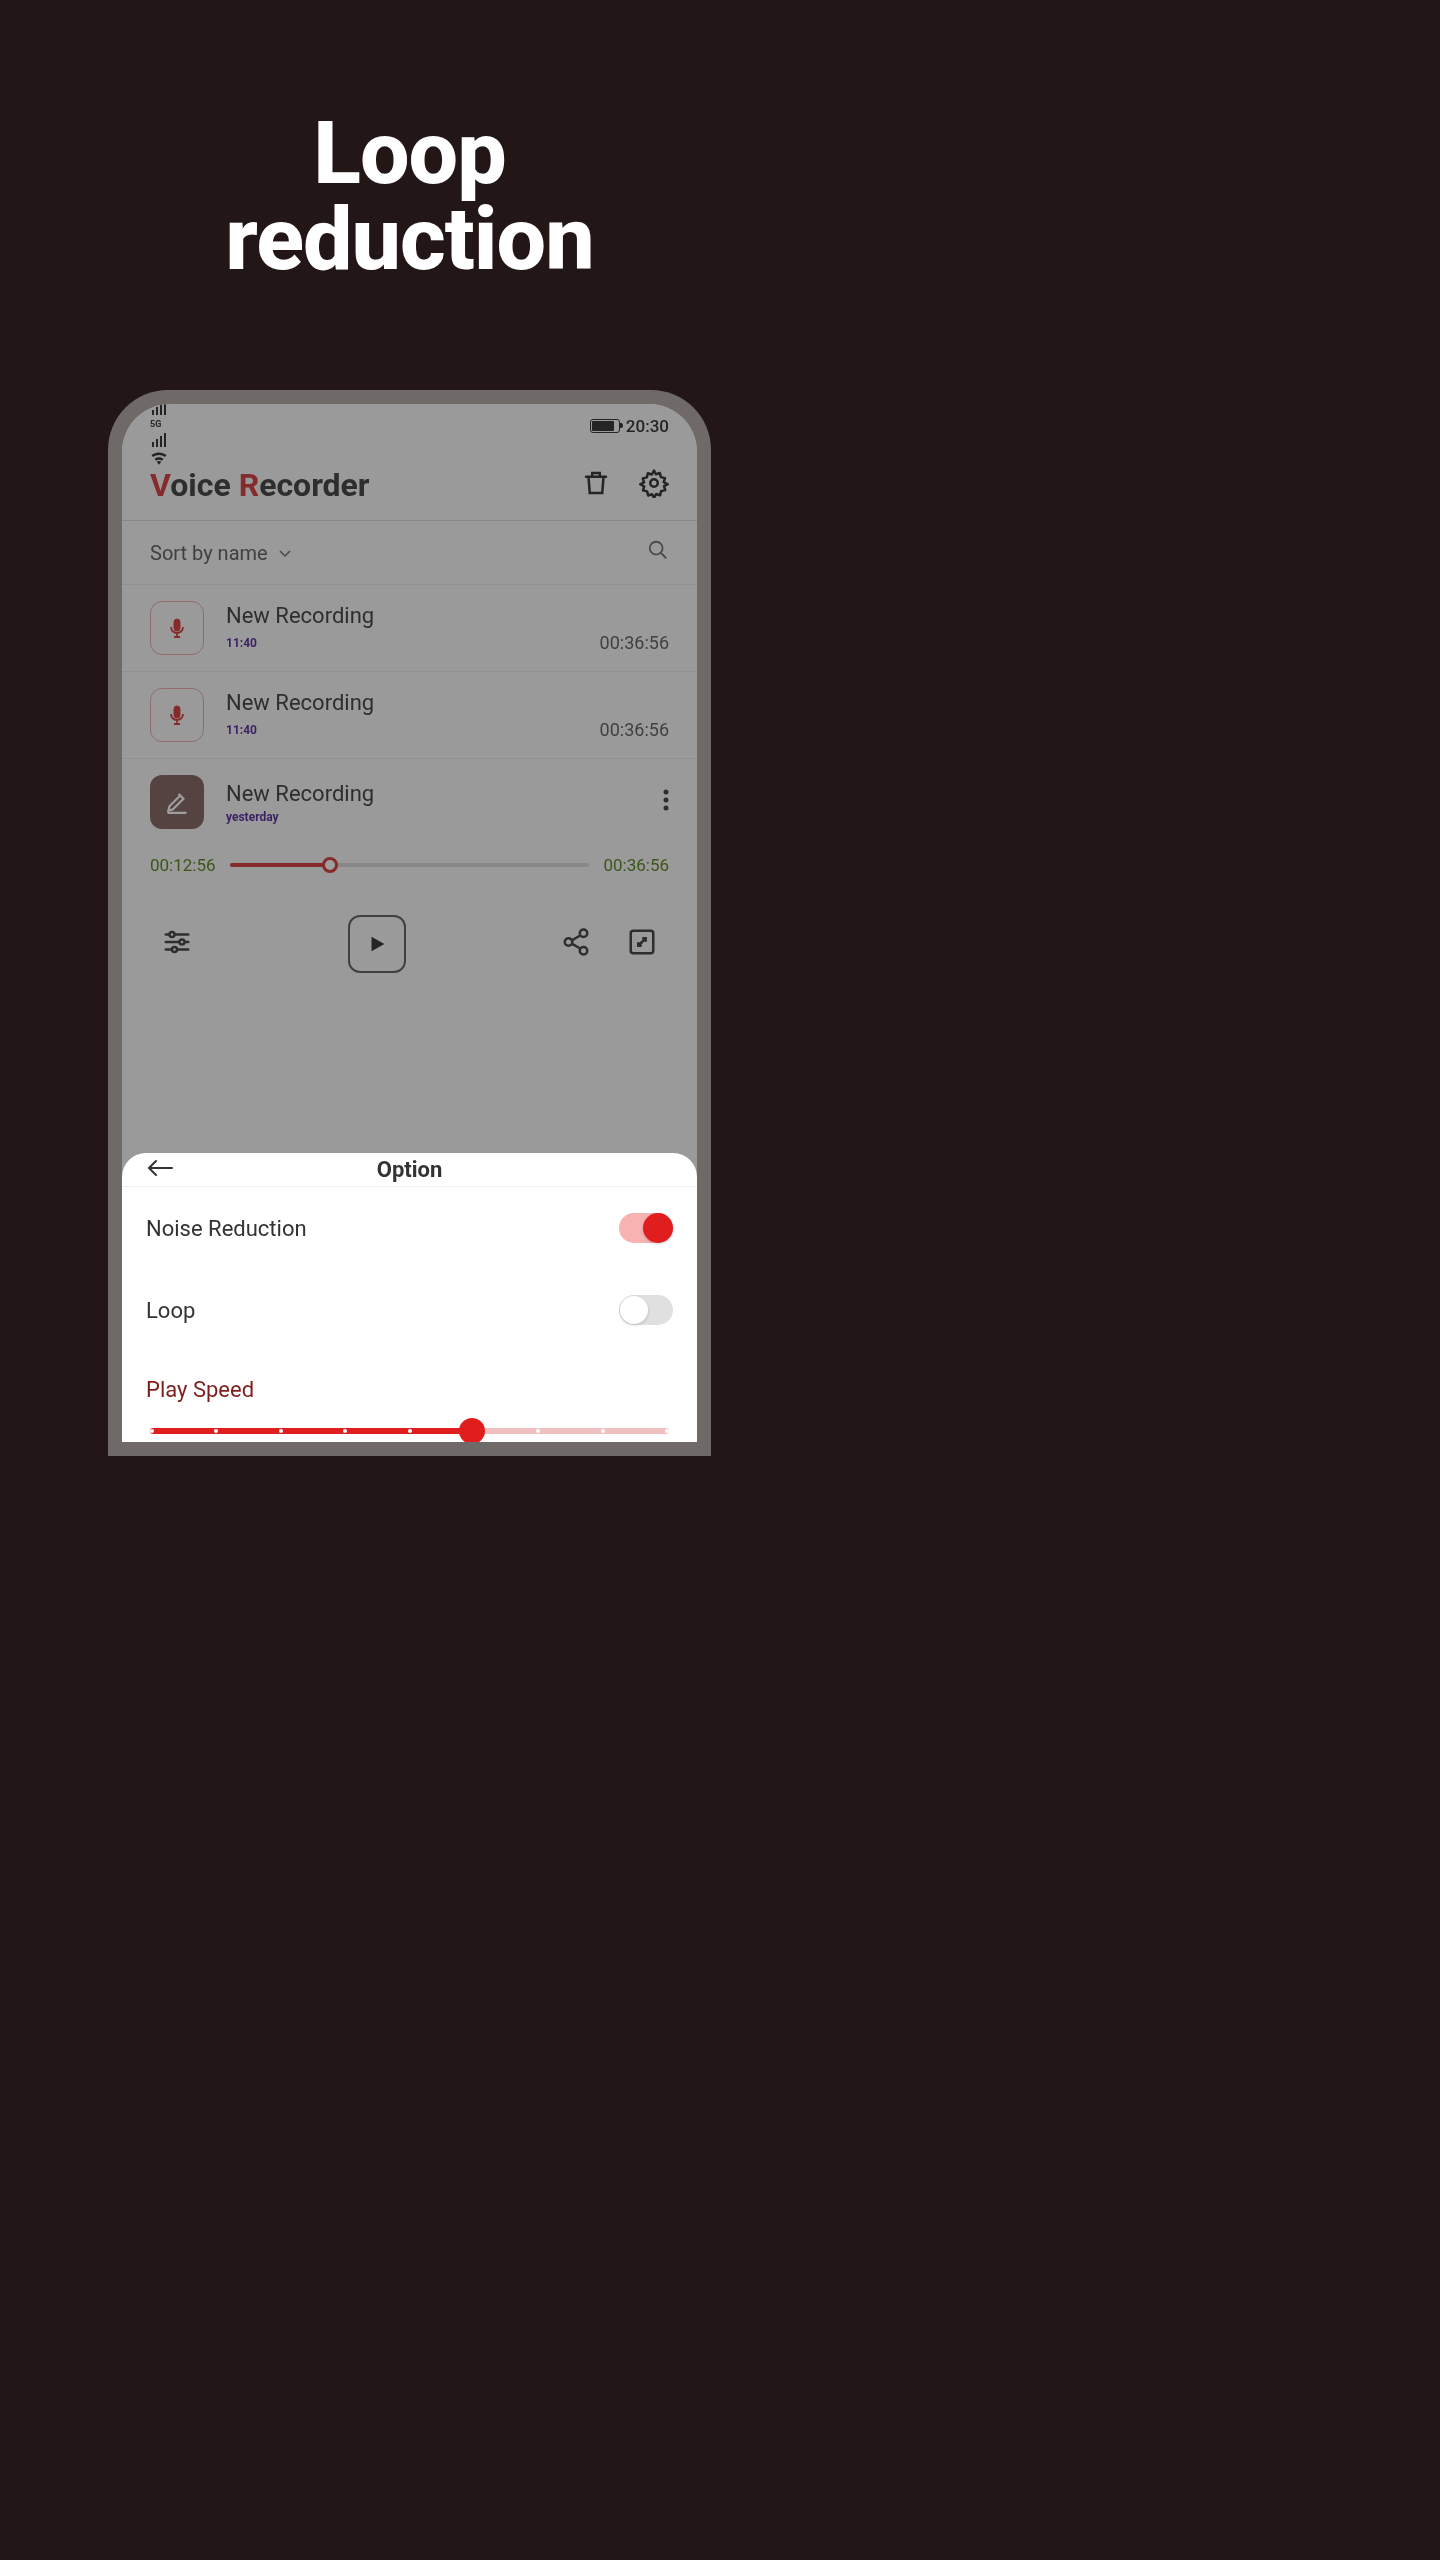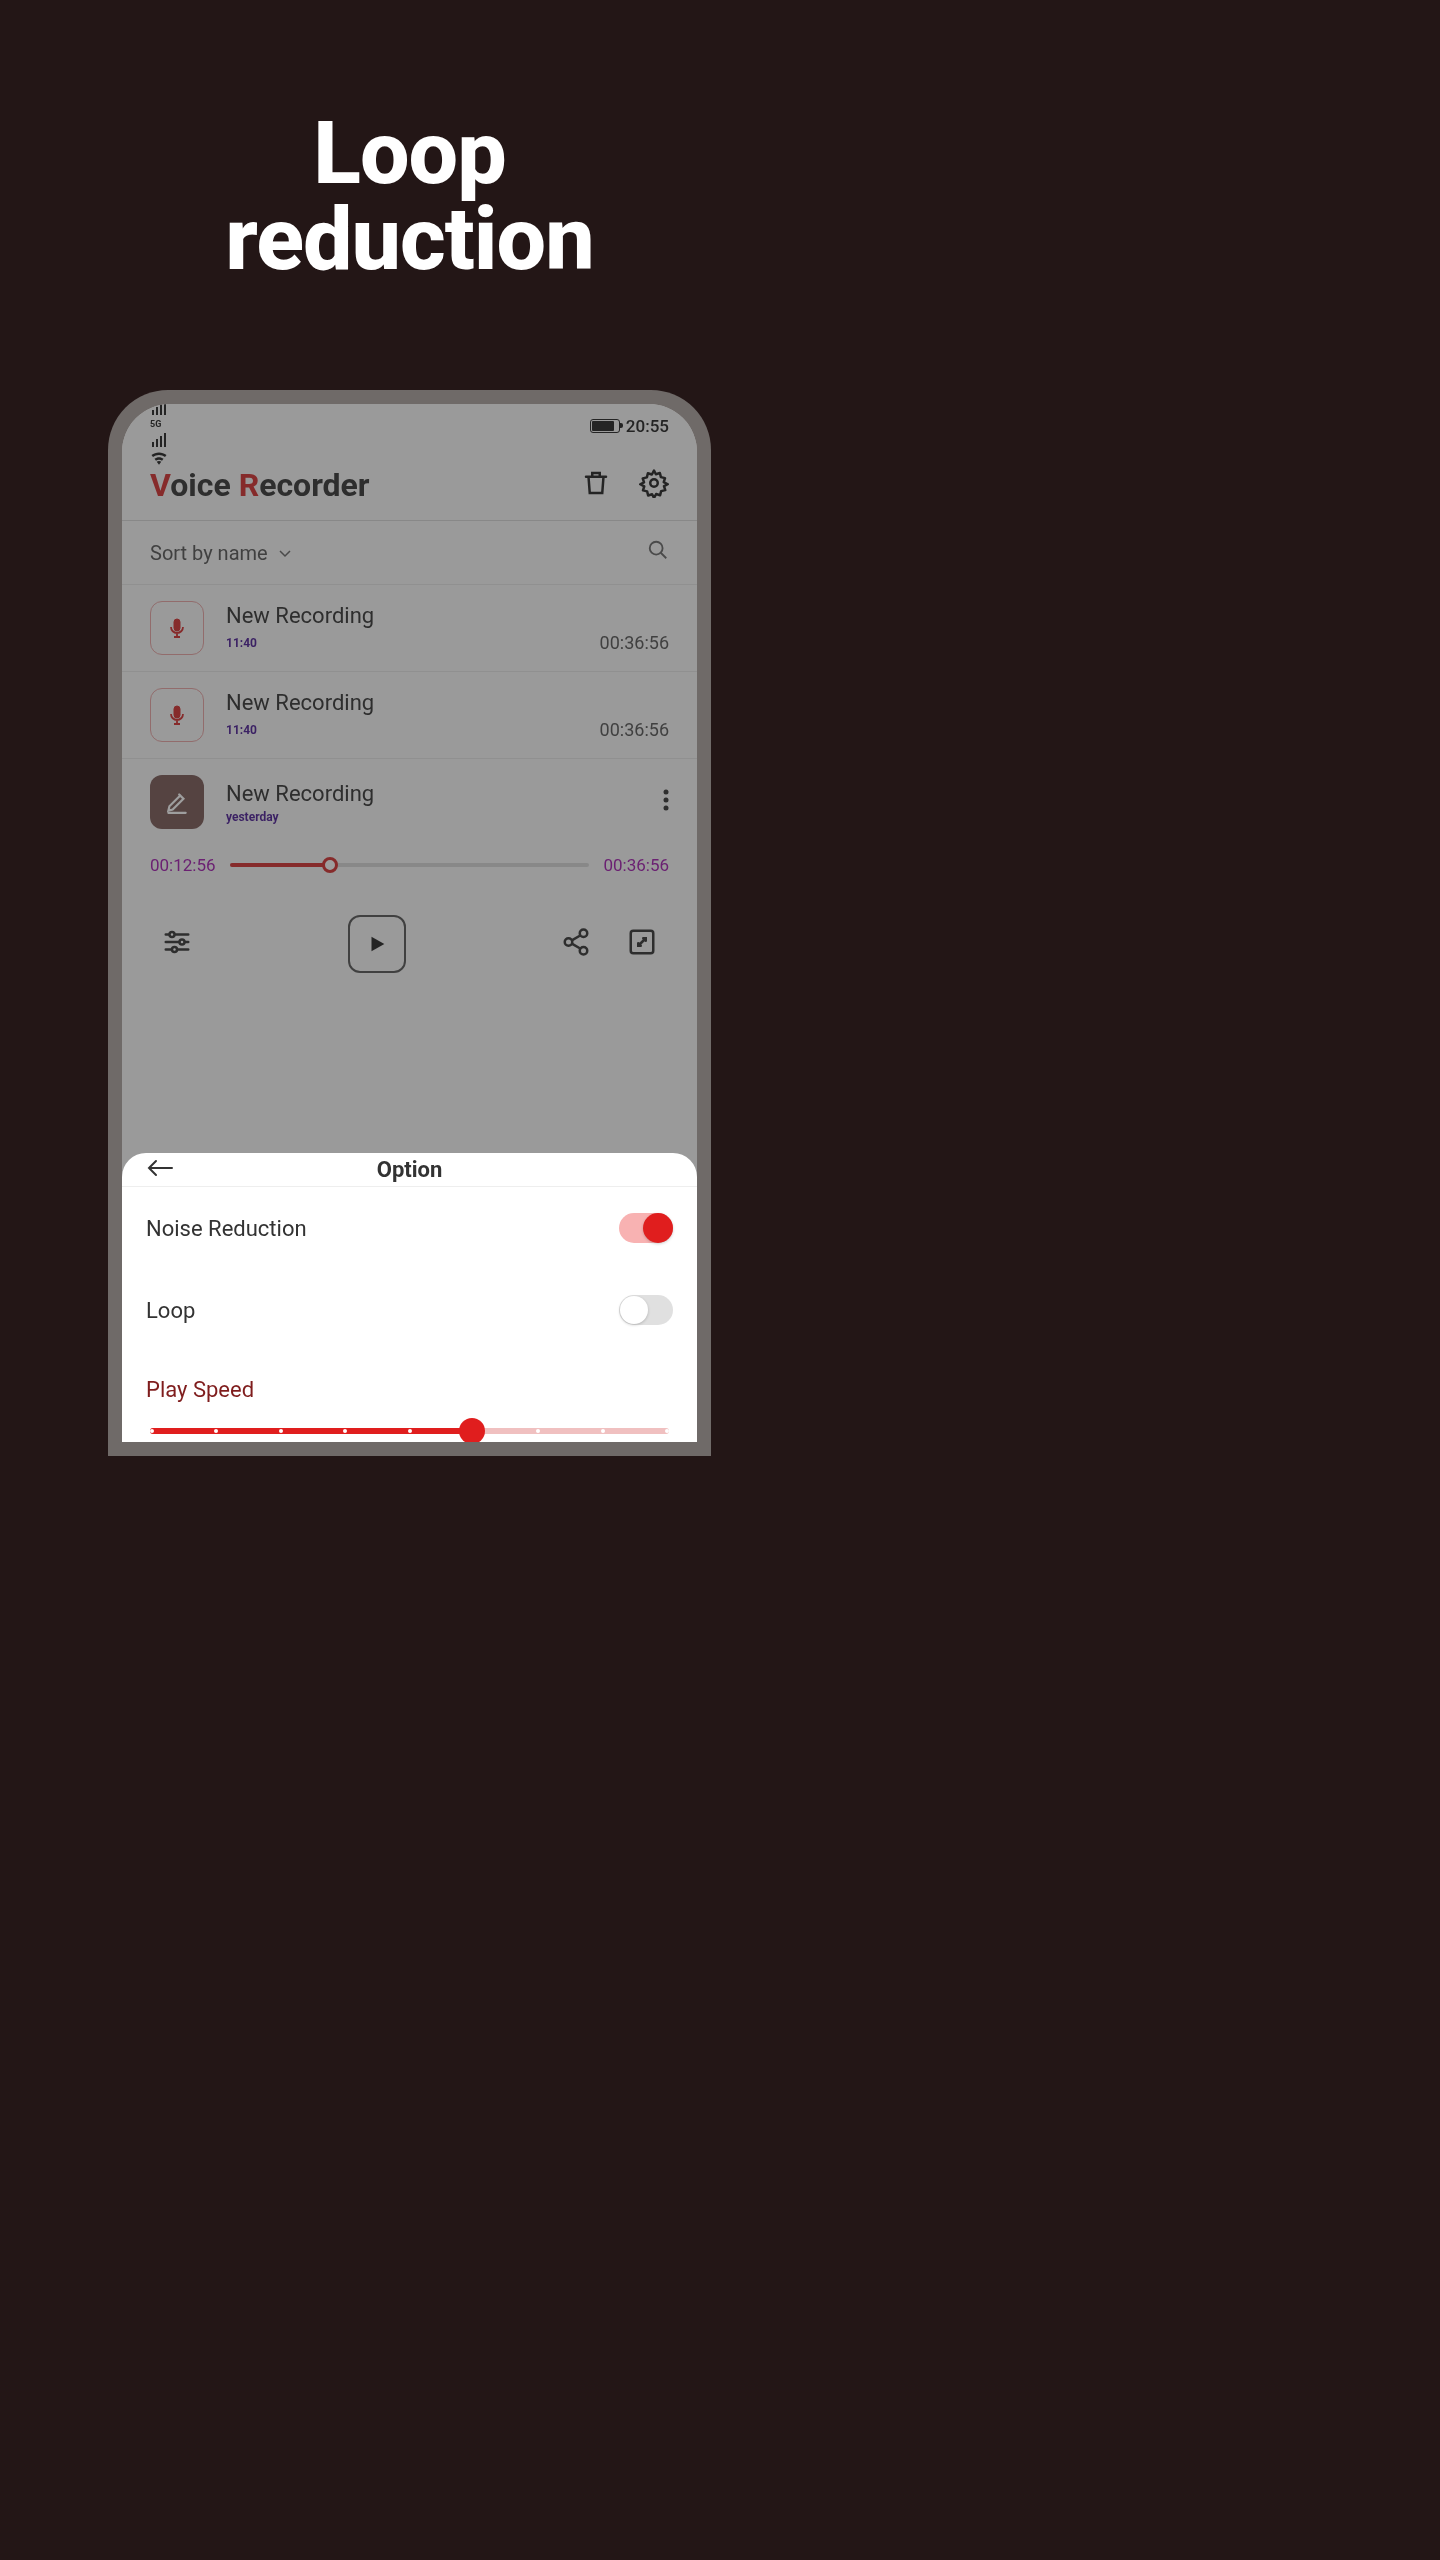--- a/index.html
+++ b/index.html
@@ -94,21 +94,21 @@
   .rec-icon.dark svg { stroke: #fff; width: 26px; height: 26px; fill: none;}
   .rec-main { flex: 1; display: flex; flex-direction: column; gap: 4px;}
   .rec-title { font-size: 22px; color: #333; }
   .rec-sub { font-size: 12px; color: #4c1d95; font-weight: bold; }
   .rec-dur { font-size: 18px; color: #555; align-self: flex-end; }
   .rec-row2 { display: flex; justify-content: space-between; align-items: center;}
   .item-more { width: 6px; }
   .item-more svg { width: 6px; height: 24px; fill: #333;}
   .progress-row {
     display: flex; align-items: center; padding: 10px 28px 0; gap: 14px;
-    font-size: 17px; color: #a21caf;
+    font-size: 17px; color: #4d7c0f;
   }
   .prog-track { flex: 1; height: 4px; background: #d8d8d8; border-radius: 2px; position: relative;}
   .prog-fill { position: absolute; left:0; top:0; bottom:0; width: 28%; background: #d32f2f; border-radius: 2px;}
   .prog-thumb { position: absolute; left: 28%; top: 50%; width: 16px; height: 16px; background: #fff; border: 3px solid #d32f2f; border-radius: 50%; transform: translate(-50%,-50%);}
   .controls-row {
     display: flex; align-items: center; justify-content: space-between;
     padding: 40px 40px 28px;
   }
   .ctrl-ic svg { width: 30px; height: 30px; stroke: #333; fill: none;}
   .play-btn {
@@ -176,21 +176,21 @@
             <span></span>
           </span>
         <svg class="wifi-ic" viewBox="0 0 24 18" fill="#222">
             <path d="M12 18l-3-4c1.8-1.4 4.2-1.4 6 0l-3 4zm-6-8c3.3-2.8 8.7-2.8 12 0l-2 2.6c-2.2-1.8-5.8-1.8-8 0L6 10zM2 5c5.5-4.6 14.5-4.6 20 0l-2 2.6c-4.4-3.6-11.6-3.6-16 0L2 5z"></path>
           </svg>
       </div>
       <div class="status-right">
         <span class="batt">
             <span class="batt-fill"></span>
           </span>
-        <span>20:55</span>
+        <span>20:30</span>
       </div>
     </div>
 
     <div class="app-header">
       <div class="app-title">
         <span class="accent">V</span><span>oice </span><span class="accent">R</span><span>ecorder</span>
       </div>
       <div class="hdr-icons">
         <span>
           <svg viewBox="0 0 24 24" fill="none" stroke-width="2" stroke-linecap="round">

